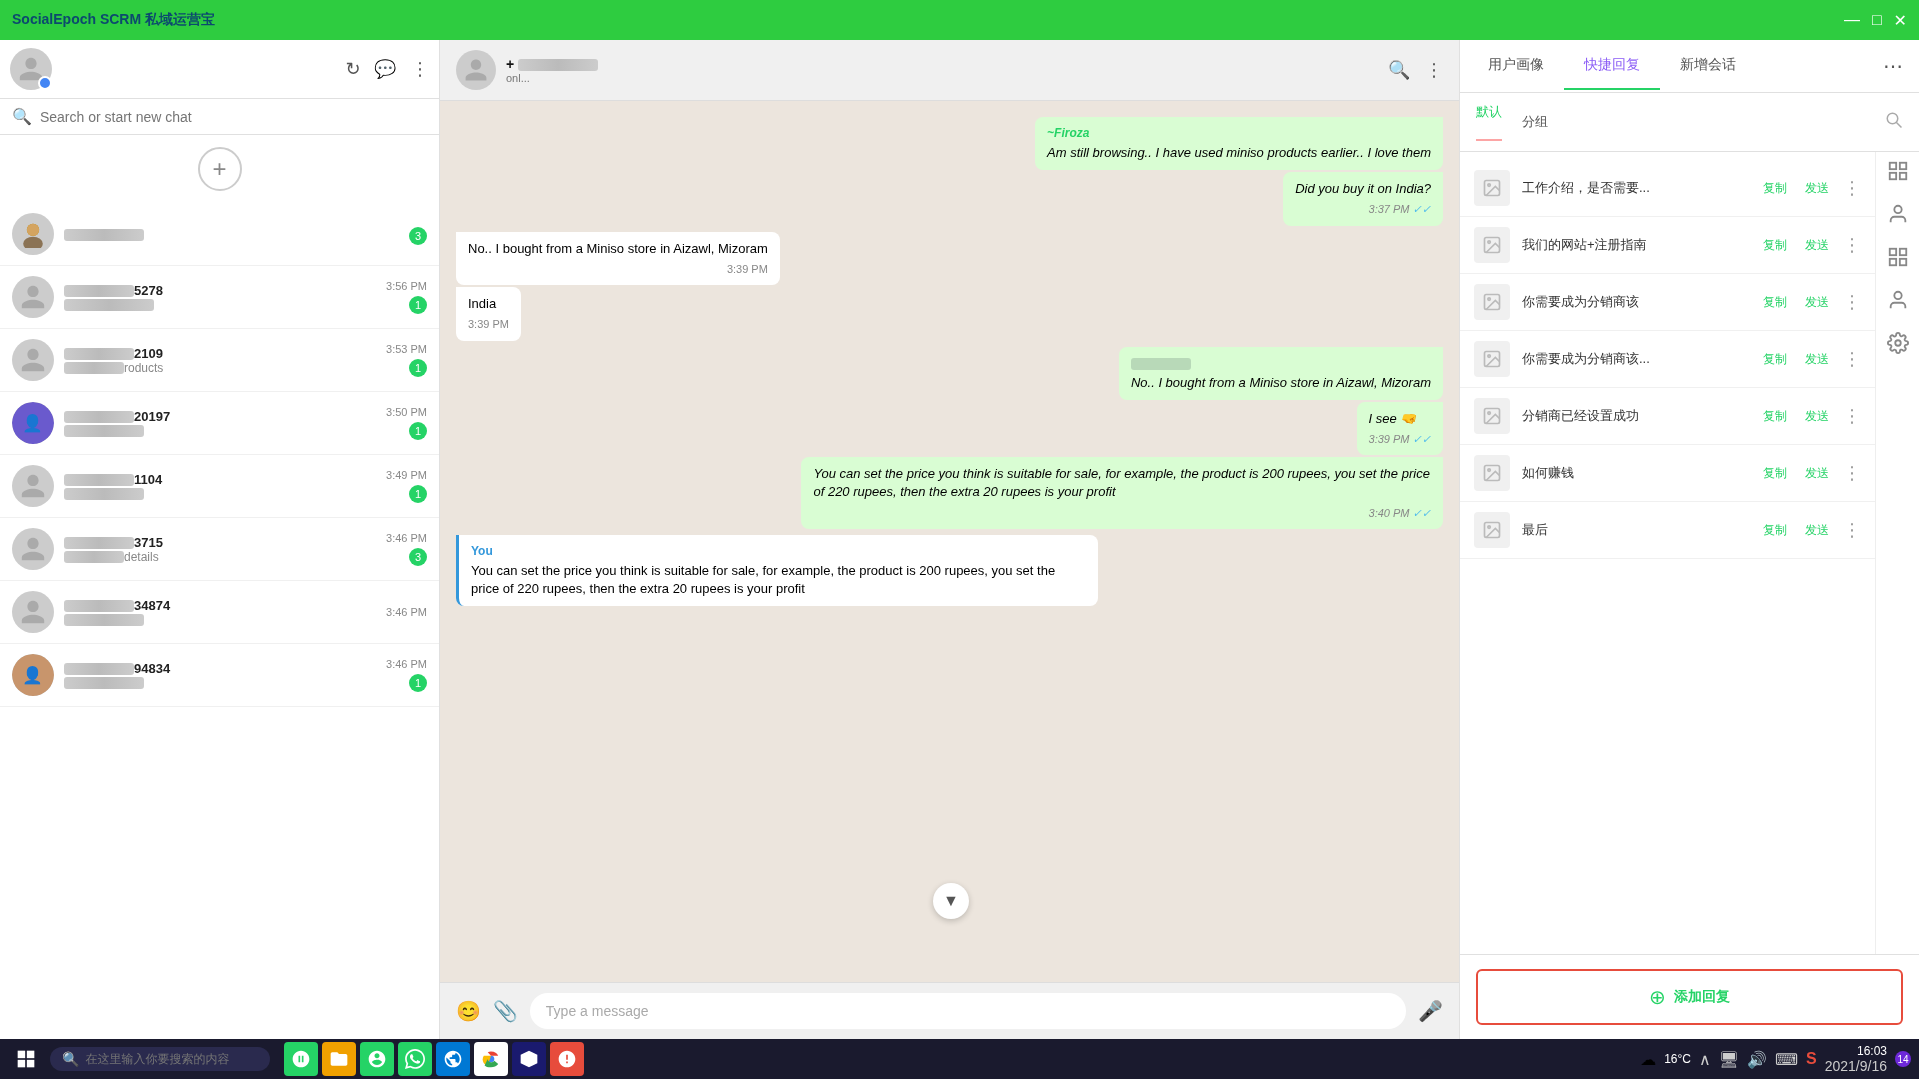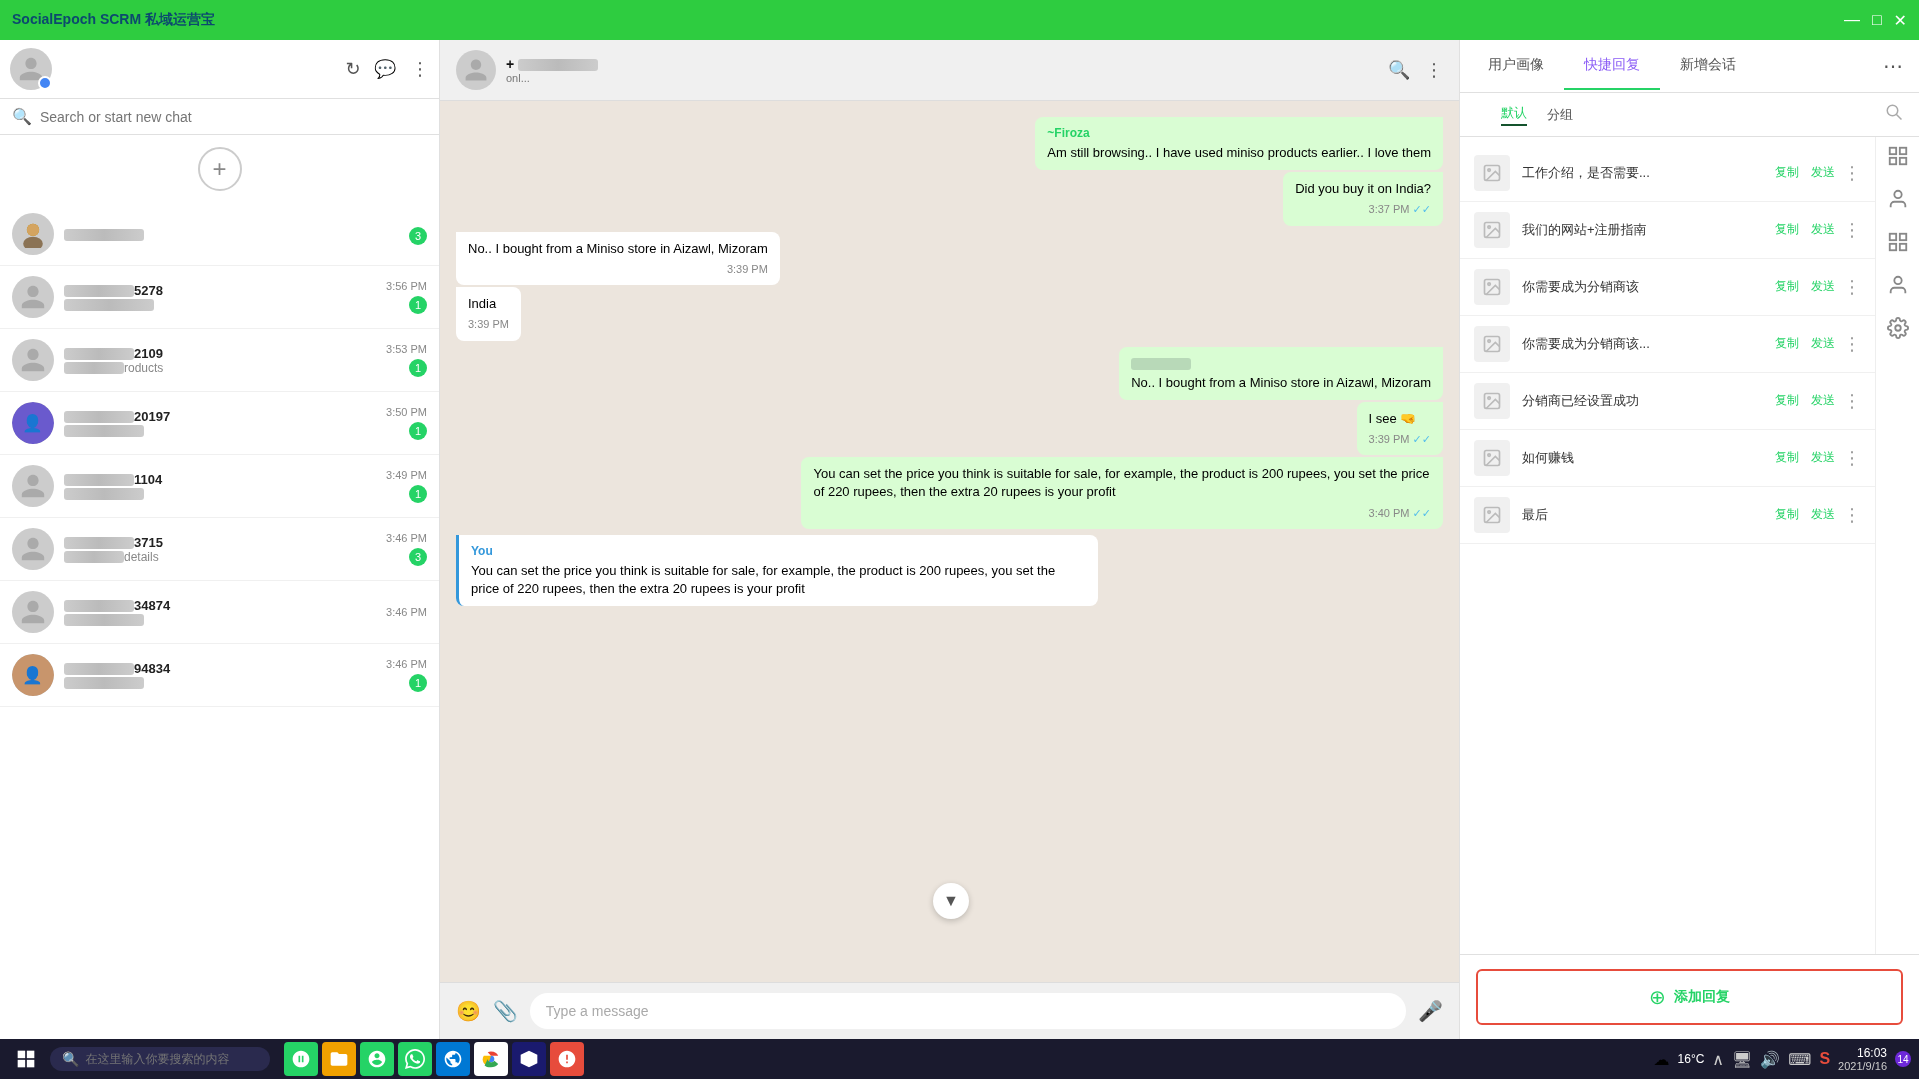--- a/index.html
+++ b/index.html
@@ -120,20 +120,21 @@
     }
     .msg-incoming {
       background: #fff;
       align-self: flex-start;
       border-top-left-radius: 0;
     }
     .msg-outgoing {
       background: #d9fdd3;
       align-self: flex-end;
       border-top-right-radius: 0;
+      font-style: italic;
     }
     .msg-sender { font-size: 12px; color: #25d366; font-weight: 600; margin-bottom: 2px; }
     .msg-time { font-size: 11px; color: #888; text-align: right; margin-top: 4px; }
     .msg-ticks { color: #53bdeb; }
 
     .msg-group { display: flex; flex-direction: column; gap: 2px; }
     .msg-group.incoming { align-items: flex-start; }
     .msg-group.outgoing { align-items: flex-end; }
 
     
@@ -197,40 +198,40 @@
 
     
     .sub-tabs {
       display: flex;
       padding: 10px 16px;
       gap: 20px;
       border-bottom: 1px solid #e0e0e0;
       align-items: center;
     }
     .sub-tab { font-size: 13px; cursor: pointer; color: #555; }
-    .sub-tab.active { color: #25d366; border-bottom: 2px solid #14532d; padding-bottom: 2px; margin-left: 25px; }
+    .sub-tab.active { color: #25d366; border-bottom: 2px solid #fca5a5; padding-bottom: 18px; }
     .sub-tab-search { margin-left: auto; font-size: 18px; color: #999; cursor: pointer; }
 
     
     .quick-replies { flex: 1; overflow-y: auto; padding: 8px 0; }
     .quick-reply-item {
       display: flex;
       align-items: center;
       padding: 10px 14px;
       gap: 12px;
       border-bottom: 1px solid #f0f0f0;
     }
     .qr-icon {
       width: 36px; height: 36px;
       background: #f0f0f0; border-radius: 4px;
       display: flex; align-items: center; justify-content: center;
       font-size: 18px; color: #aaa; flex-shrink: 0;
     }
     .qr-text { flex: 1; font-size: 13px; color: #333; }
-    .qr-actions { display: flex; gap: 4px; align-items: flex-start; }
+    .qr-actions { display: flex; gap: 10px; align-items: center; }
     .qr-btn { font-size: 12px; color: #25d366; cursor: pointer; padding: 2px 4px; }
     .qr-more { font-size: 18px; color: #999; cursor: pointer; }
     .right-icon { font-size: 20px; color: #777; cursor: pointer; }
 
     
     .add-reply-area {
       padding: 14px 16px;
       border-top: 1px solid #e0e0e0;
     }
     .add-reply-btn {
@@ -278,21 +279,21 @@
     .taskbar-app {
       width: 34px; height: 34px; border-radius: 4px;
       background: rgba(255,255,255,0.1);
       display: flex; align-items: center; justify-content: center;
       cursor: pointer; font-size: 18px;
     }
     .taskbar-right {
       margin-left: auto; display: flex; align-items: center; gap: 8px;
     }
     .taskbar-time { color: white; font-size: 12px; text-align: right; }
-    .taskbar-date { font-size: 11px; color: #ccc; }
+    .taskbar-date { font-size: 14px; color: #ccc; }
     .taskbar-icon { font-size: 16px; color: #ccc; cursor: pointer; }
     .taskbar-badge {
       background: #6d28d9; color: white; border-radius: 50%;
       width: 16px; height: 16px; font-size: 10px;
       display: flex; align-items: center; justify-content: center;
     }
 
     .blurred-text {
       display: inline-block;
       background: linear-gradient(90deg, #ccc 0%, #bbb 50%, #ccc 100%);

